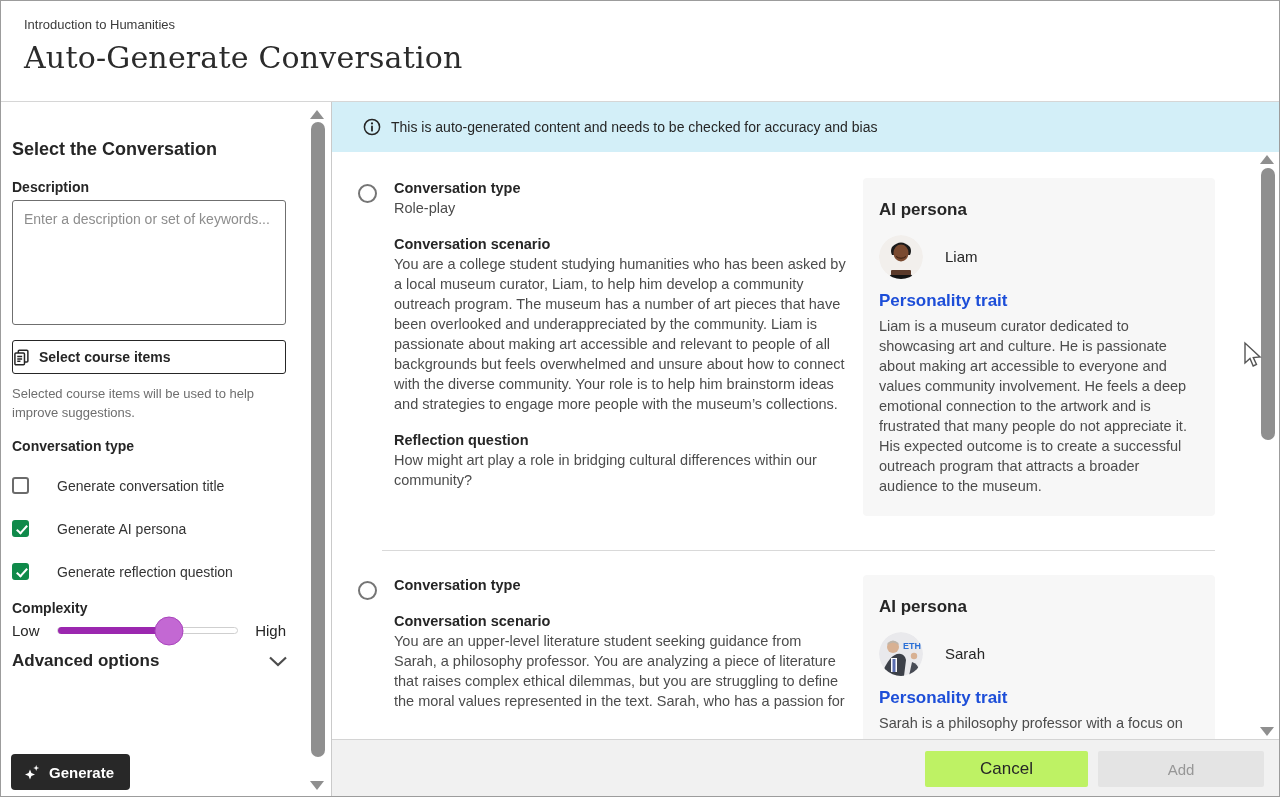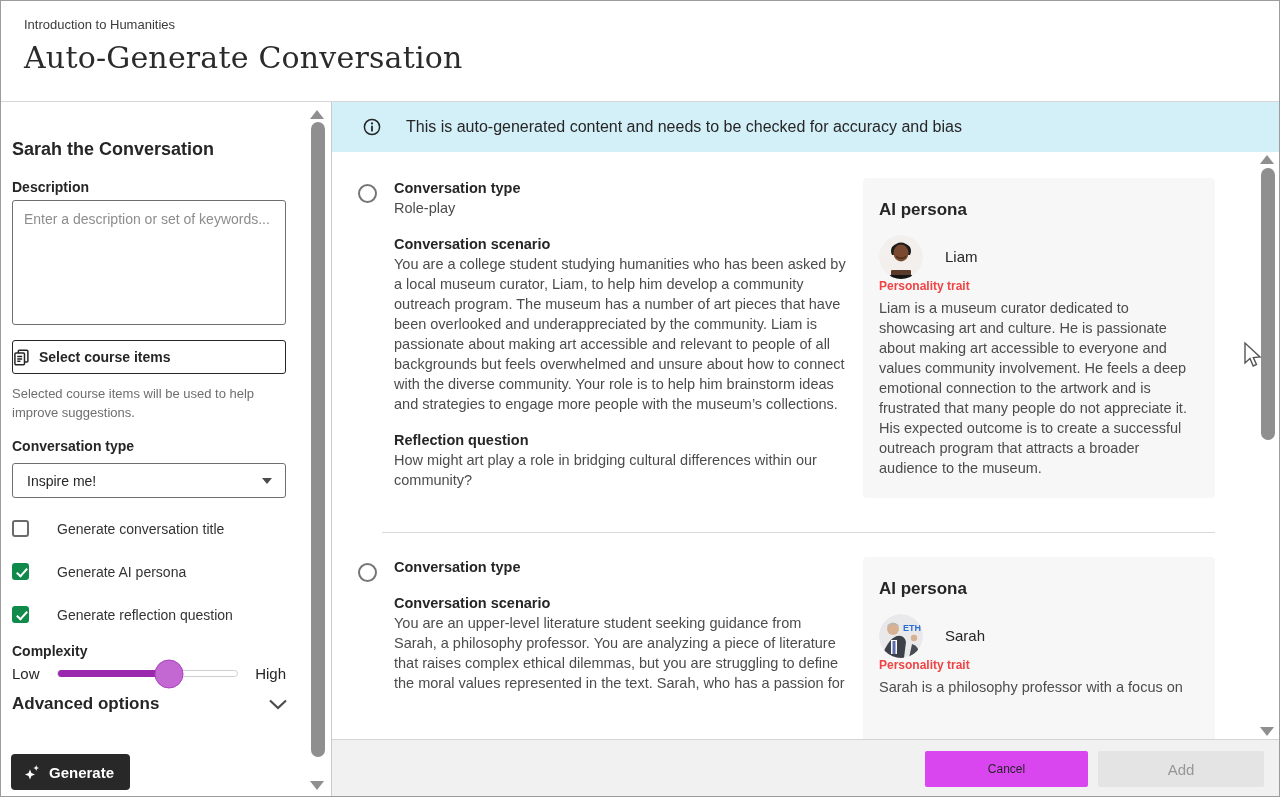--- a/index.html
+++ b/index.html
@@ -44,80 +44,76 @@
   .advanced-row { margin-top:12px; width:276px; display:flex; align-items:center; justify-content:space-between; cursor:pointer; }
   .advanced-label { font-size:17px; font-weight:700; color:#262626; }
   .generate-btn { position:absolute; left:10px; bottom:8px; height:36px; padding:0 16px 0 13px; background:#282828; color:#fff;
     border:none; border-radius:4px; display:flex; align-items:center; gap:8px; font-size:15px; font-weight:700; cursor:pointer; font-family:inherit; }
   
   .sb-scroll-up { position:absolute; right:7px; top:8px; width:0; height:0; border-left:7px solid transparent; border-right:7px solid transparent; border-bottom:9px solid #8f8f8f; }
   .sb-scroll-thumb { position:absolute; right:6px; top:20px; width:14px; height:635px; background:#8f8f8f; border-radius:7px; }
   .sb-scroll-down { position:absolute; right:7px; bottom:8px; width:0; height:0; border-left:7px solid transparent; border-right:7px solid transparent; border-top:9px solid #8f8f8f; }
   
   .main { flex:1; position:relative; display:flex; flex-direction:column; }
-  .banner { height:50px; background:#d3eff8; display:flex; align-items:center; gap:25px; padding-left:31px; font-size:16px; color:#262626; }
+  .banner { height:50px; background:#d3eff8; display:flex; align-items:center; gap:10px; padding-left:31px; font-size:14px; color:#262626; }
   .scroll-region { height:588px; overflow:hidden; position:relative; padding:26px 64px 0 26px; }
   .card { display:flex; align-items:flex-start; }
   .radio { width:19px; height:19px; border:2px solid #757575; border-radius:50%; background:#fff; flex:none; margin-top:6px; cursor:pointer; }
   .card-left { width:453px; margin-left:17px; font-size:14.5px; line-height:20px; color:#4c4c4c; }
   .blk-label { font-weight:700; color:#262626; }
   .gap16 { height:16px; }
   .persona-panel { width:352px; margin-left:auto; background:#f7f7f7; border-radius:4px; padding:16px 16px 20px 16px; }
   .persona-heading { font-size:17px; font-weight:700; color:#262626; margin-top:6px; }
   .persona-id { display:flex; align-items:center; gap:22px; margin-top:15px; }
   .avatar { width:44px; height:44px; border-radius:50%; overflow:hidden; flex:none; }
   .persona-name { font-size:15px; color:#262626; }
-  .trait-label { font-size:12px; font-weight:700; color:#ef4444; margin-top:0; }
+  .trait-label { font-size:17px; font-weight:700; color:#1d4ed8; margin-top:12px; }
   .trait-text { font-size:14.5px; line-height:20px; color:#4c4c4c; margin-top:5px; }
   .divider { border:none; border-top:1px solid #d9d9d9; margin:34px 0 24px 24px; }
   
   .m-scroll-up { position:absolute; right:5px; top:3px; width:0; height:0; border-left:7px solid transparent; border-right:7px solid transparent; border-bottom:9px solid #8f8f8f; }
   .m-scroll-thumb { position:absolute; right:4px; top:16px; width:14px; height:272px; background:#8f8f8f; border-radius:7px; }
   .m-scroll-down { position:absolute; right:5px; bottom:3px; width:0; height:0; border-left:7px solid transparent; border-right:7px solid transparent; border-top:9px solid #8f8f8f; }
   
   .footer { height:59px; background:#f1f1f1; border-top:1px solid #d4d4d4; display:flex; align-items:center; justify-content:flex-end; padding-right:15px; gap:10px; }
-  .btn-cancel { width:163px; height:36px; background:#d946ef; border:none; border-radius:2px; font-size:12px; color:#262626; cursor:pointer; font-family:inherit; }
+  .btn-cancel { width:163px; height:36px; background:#bef264; border:none; border-radius:2px; font-size:17px; color:#262626; cursor:pointer; font-family:inherit; }
   .btn-add { width:166px; height:36px; background:#e4e4e4; border:none; border-radius:2px; font-size:15px; color:#979797; font-family:inherit; }
   .cursor { position:absolute; left:1240px; top:340px; z-index:50; pointer-events:none; }
 </style>
 </head>
 <body>
 
 <div class="header">
   <div class="breadcrumb">Introduction to Humanities</div>
   <div class="page-title">Auto-Generate Conversation</div>
 </div>
 
 <div class="content-row">
 
   <div class="sidebar">
-    <div class="sb-heading">Sarah the Conversation</div>
+    <div class="sb-heading">Select the Conversation</div>
 
     <div class="field-label">Description</div>
     <textarea class="desc-box" placeholder="Enter a description or set of keywords..." style=""></textarea>
 
     <button class="btn-outline">
       <span style="display:flex;">
         <svg width="17" height="17" viewBox="0 0 16 16">
             <g fill="none" stroke="#262626" stroke-width="1.4">
           <rect x="5" y="1.2" width="9" height="11" rx="1"></rect>
           <rect x="1.8" y="3.8" width="9" height="11" rx="1" fill="#fff"></rect>
           <path d="M4 7h4.6M4 9.3h4.6M4 11.6h3"></path>
         </g>
           </svg>
       </span>
       <span>Select course items</span>
     </button>
     <div class="helper">Selected course items will be used to help improve suggestions.</div>
 
     <div class="field-label" style="margin-top:15px;">Conversation type</div>
-    <div class="select-box">
-      <span>Inspire me!</span>
-      <span class="caret-down"></span>
-    </div>
 
     <label class="check-row first">
       <span class="cbox"></span>
       <span>Generate conversation title</span>
     </label>
     <label class="check-row">
       <span class="cbox checked"></span>
       <span>Generate AI persona</span>
     </label>
     <label class="check-row">

